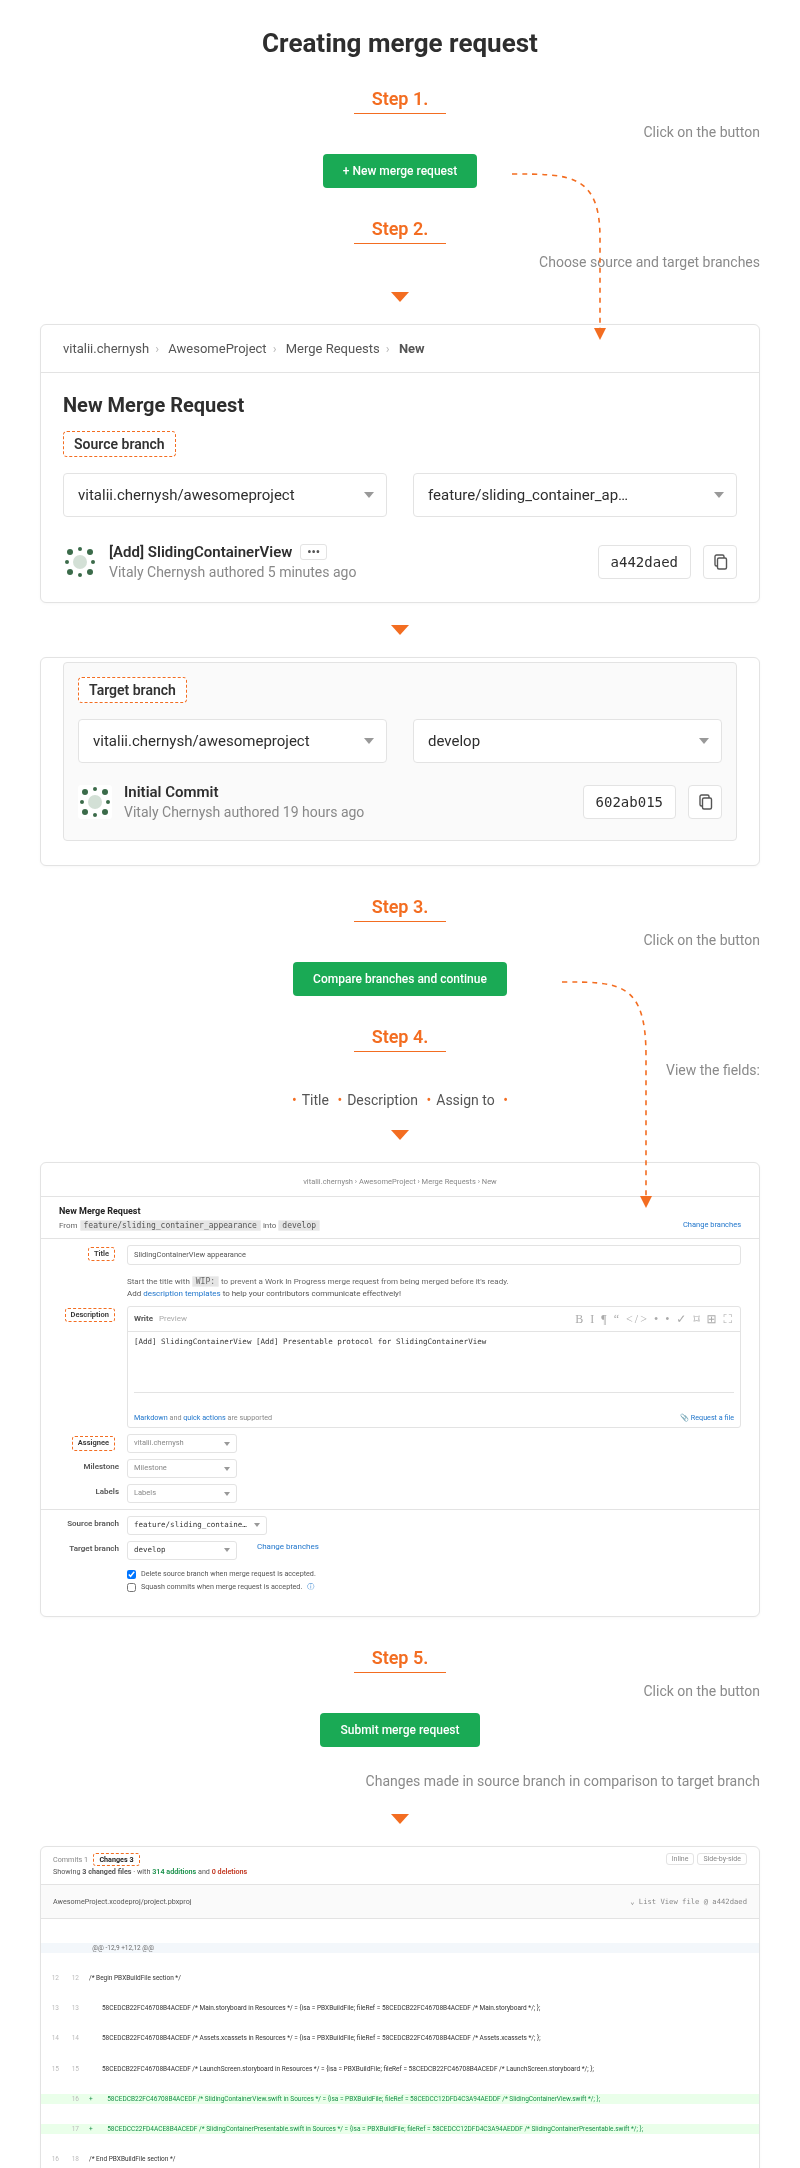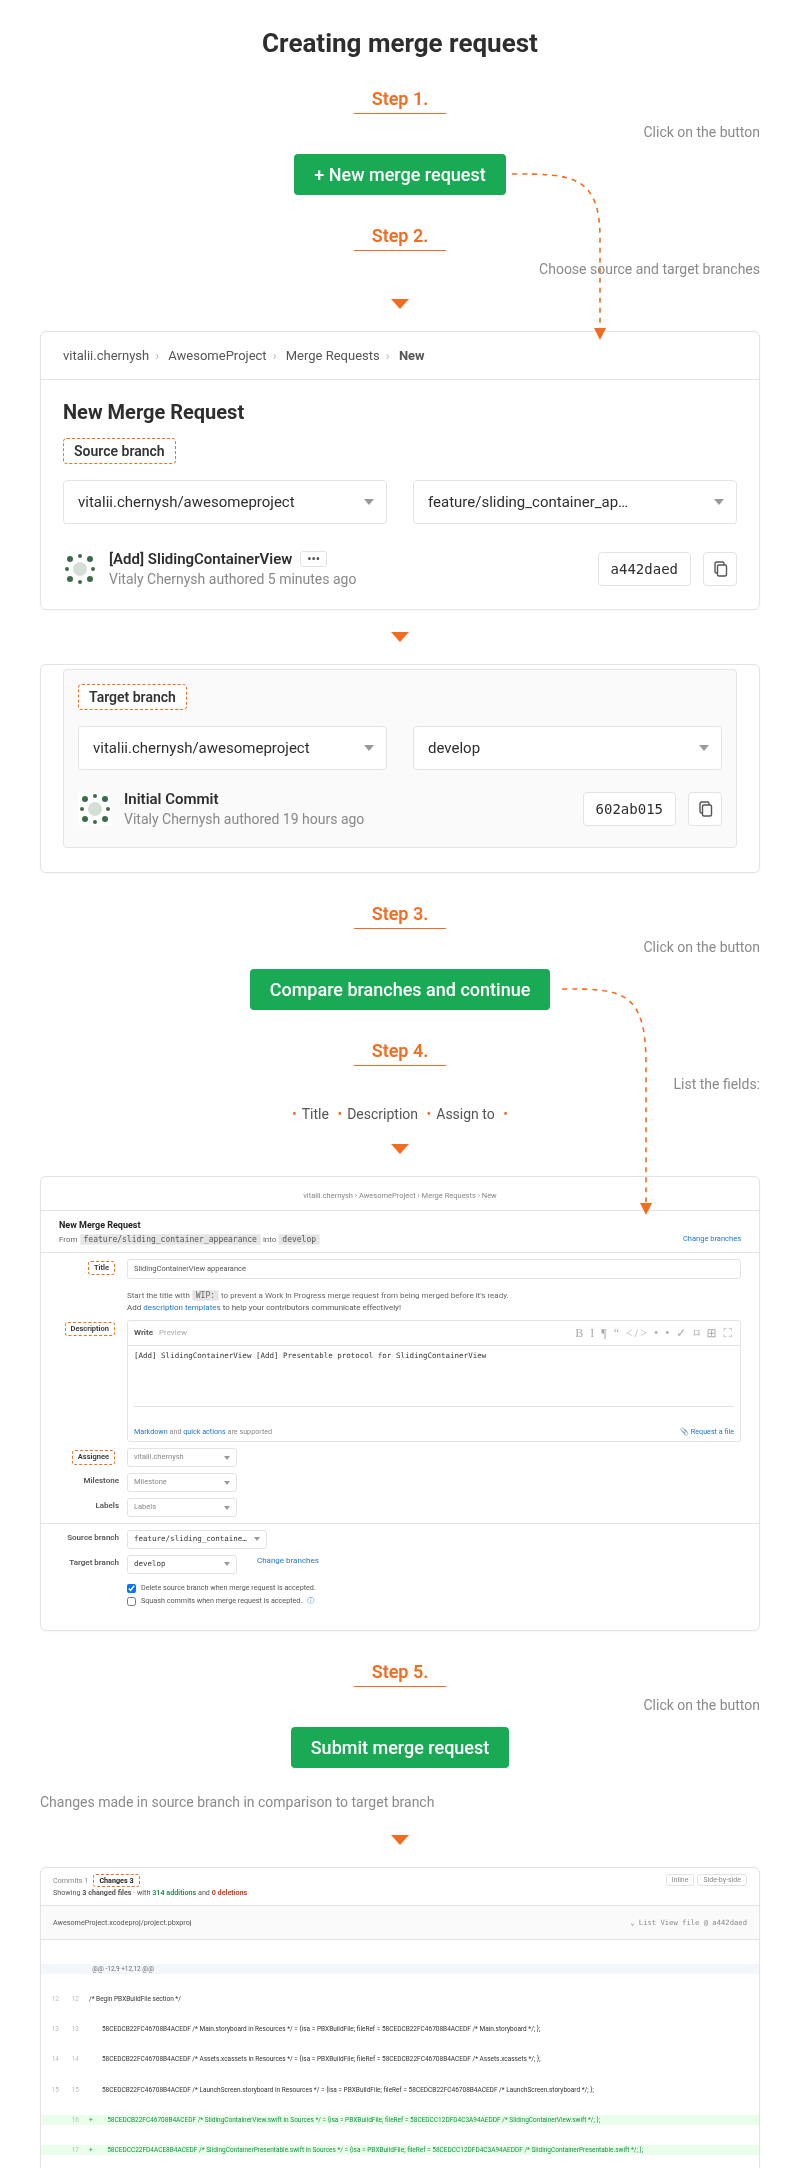--- a/index.html
+++ b/index.html
@@ -12,21 +12,21 @@
     --blue:#1f75cb;
     --code:#f5f8fa;
   }
   *{box-sizing:border-box;font-family:-apple-system,BlinkMacSystemFont,"Segoe UI",Roboto,Helvetica,Arial,sans-serif}
   body{margin:0;background:#fff;color:var(--text);width:800px}
   .page{padding:10px 40px 40px}
   h1{font-size:26px;font-weight:700;text-align:center;margin:18px 0 24px}
   .step{text-align:center;margin:30px 0 6px}
   .step-num{display:inline-block;color:var(--orange);font-size:18px;font-weight:600;border-bottom:1.5px solid var(--orange);padding:0 18px 4px}
   .step-desc{color:var(--muted);font-size:14px;margin:10px 0 14px;text-align:right}
-  .btn-green{display:inline-block;background:var(--green);color:#fff;border:none;border-radius:4px;padding:10px 20px;font-size:18px;font-weight:500;cursor:pointer}
+  .btn-green{display:inline-block;background:var(--green);color:#fff;border:none;border-radius:4px;padding:10px 20px;font-size:12px;font-weight:500;cursor:pointer}
   .center{text-align:center}
   .down-caret{width:0;height:0;border-left:9px solid transparent;border-right:9px solid transparent;border-top:10px solid var(--orange);margin:22px auto}
   
   .card{background:#fff;border:1px solid var(--border);border-radius:6px;box-shadow:0 1px 3px rgba(0,0,0,.03);margin:0 0 20px;overflow:hidden}
   .breadcrumbs{padding:16px 22px;border-bottom:1px solid var(--border);font-size:13px;color:#555}
   .breadcrumbs span.sep{color:#bbb;margin:0 6px}
   .section-title{font-size:20px;font-weight:700;padding:20px 22px 10px}
   .box-label{display:inline-block;border:1.4px dashed var(--orange);border-radius:4px;padding:4px 10px;font-size:14px;font-weight:600;margin:4px 22px 10px;color:#333;background:#fff}
   .sel-row{display:flex;gap:26px;padding:0 22px 12px;margin-top:6px}
   .sel{flex:1;border:1px solid var(--border);border-radius:4px;padding:12px 34px 12px 14px;font-size:15px;position:relative;background:#fff;cursor:pointer;white-space:nowrap;overflow:hidden;text-overflow:ellipsis}
@@ -84,21 +84,21 @@
   .file-head{background:#fafafa;border-top:1px solid var(--border);border-bottom:1px solid var(--border);padding:12px 12px;display:flex;justify-content:space-between;font-family:ui-monospace,Menlo,monospace}
   .diff-body{font-family:ui-monospace,Menlo,monospace;font-size:6.5px;line-height:1.55;padding:4px 0 10px;white-space:pre;overflow:hidden}
   .dl{display:flex}
   .ln{width:22px;text-align:right;color:#bbb;padding-right:4px;flex:none}
   .ln2{width:22px;text-align:right;color:#bbb;padding-right:6px;flex:none}
   .code{flex:1;padding-left:4px;overflow:hidden;text-overflow:clip;color:#333}
   .add{background:#eaffea}
   .add .code{color:#168f48}
   .ctx{background:#f3f7fb}
   .ctx .code{color:#6a6a6a}
-  .cap{text-align:left;color:#8a8a8a;font-size:14px;margin:24px 0 8px;line-height:1.5}
+  .cap{text-align:right;color:#8a8a8a;font-size:14px;margin:24px 0 8px;line-height:1.5}
 </style>
 </head>
 <body>
 
 <div class="page">
   <h1>Creating merge request</h1>
 
   <div class="step"><span class="step-num">Step 1.</span></div>
   <div class="step-desc">Click on the button</div>
   <div class="center arrow-wrap">
@@ -207,21 +207,21 @@
   <div class="step-desc">Click on the button</div>
   <div class="center arrow-wrap">
     <button class="btn-green">Compare branches and continue</button>
     <svg class="arrow-svg" style="left:calc(50% + 160px);top:14px;width:120px;height:240px" viewBox="0 0 120 240">
       <path class="dash" d="M2 6 C 60 6, 86 6, 86 80 L 86 226"></path>
       <path class="arrowhead" d="M80 220 L86 232 L92 220 Z"></path>
     </svg>
   </div>
 
   <div class="step"><span class="step-num">Step 4.</span></div>
-  <div class="step-desc">List the fields:</div>
+  <div class="step-desc">View the fields:</div>
   <div class="fields-line">
     <span class="dot">•</span><span>Title</span>
     <span class="dot">•</span><span>Description</span>
     <span class="dot">•</span><span>Assign to</span>
     <span class="dot">•</span>
   </div>
   <div class="down-caret"></div>
 
   <div class="mini-card">
     <div class="crumbs">vitalii.chernysh  ›  AwesomeProject  ›  Merge Requests  ›  New</div>

